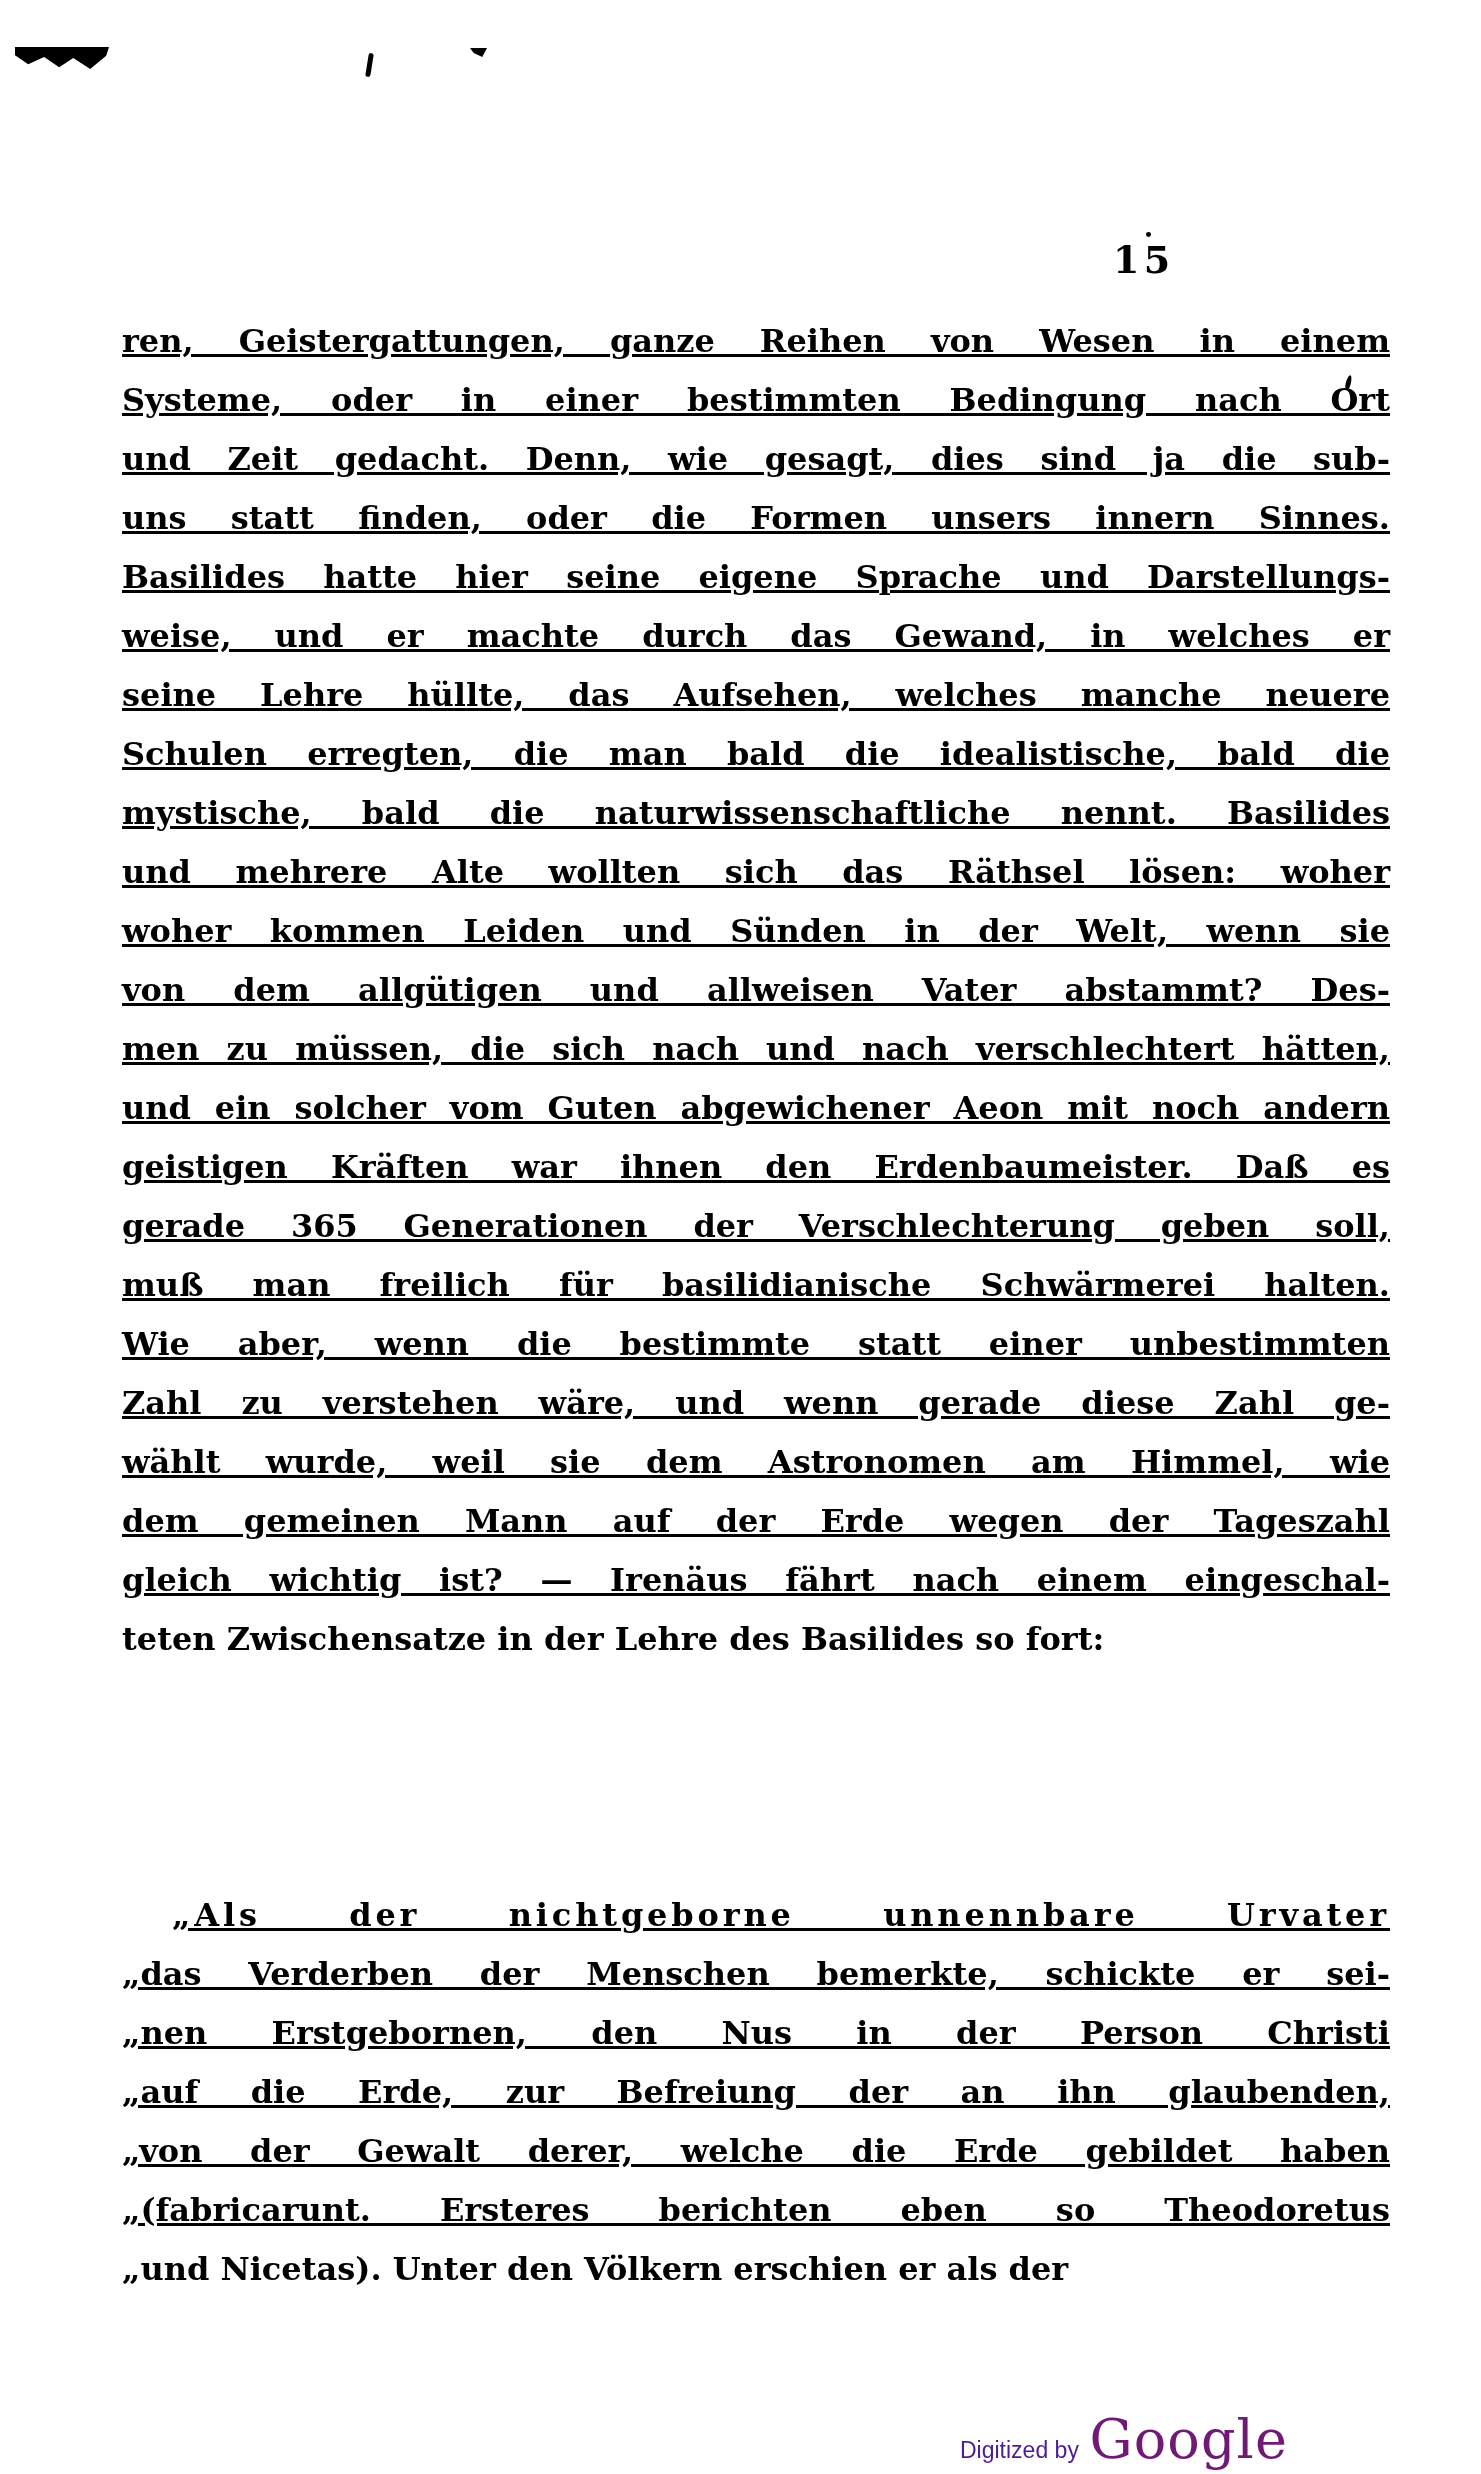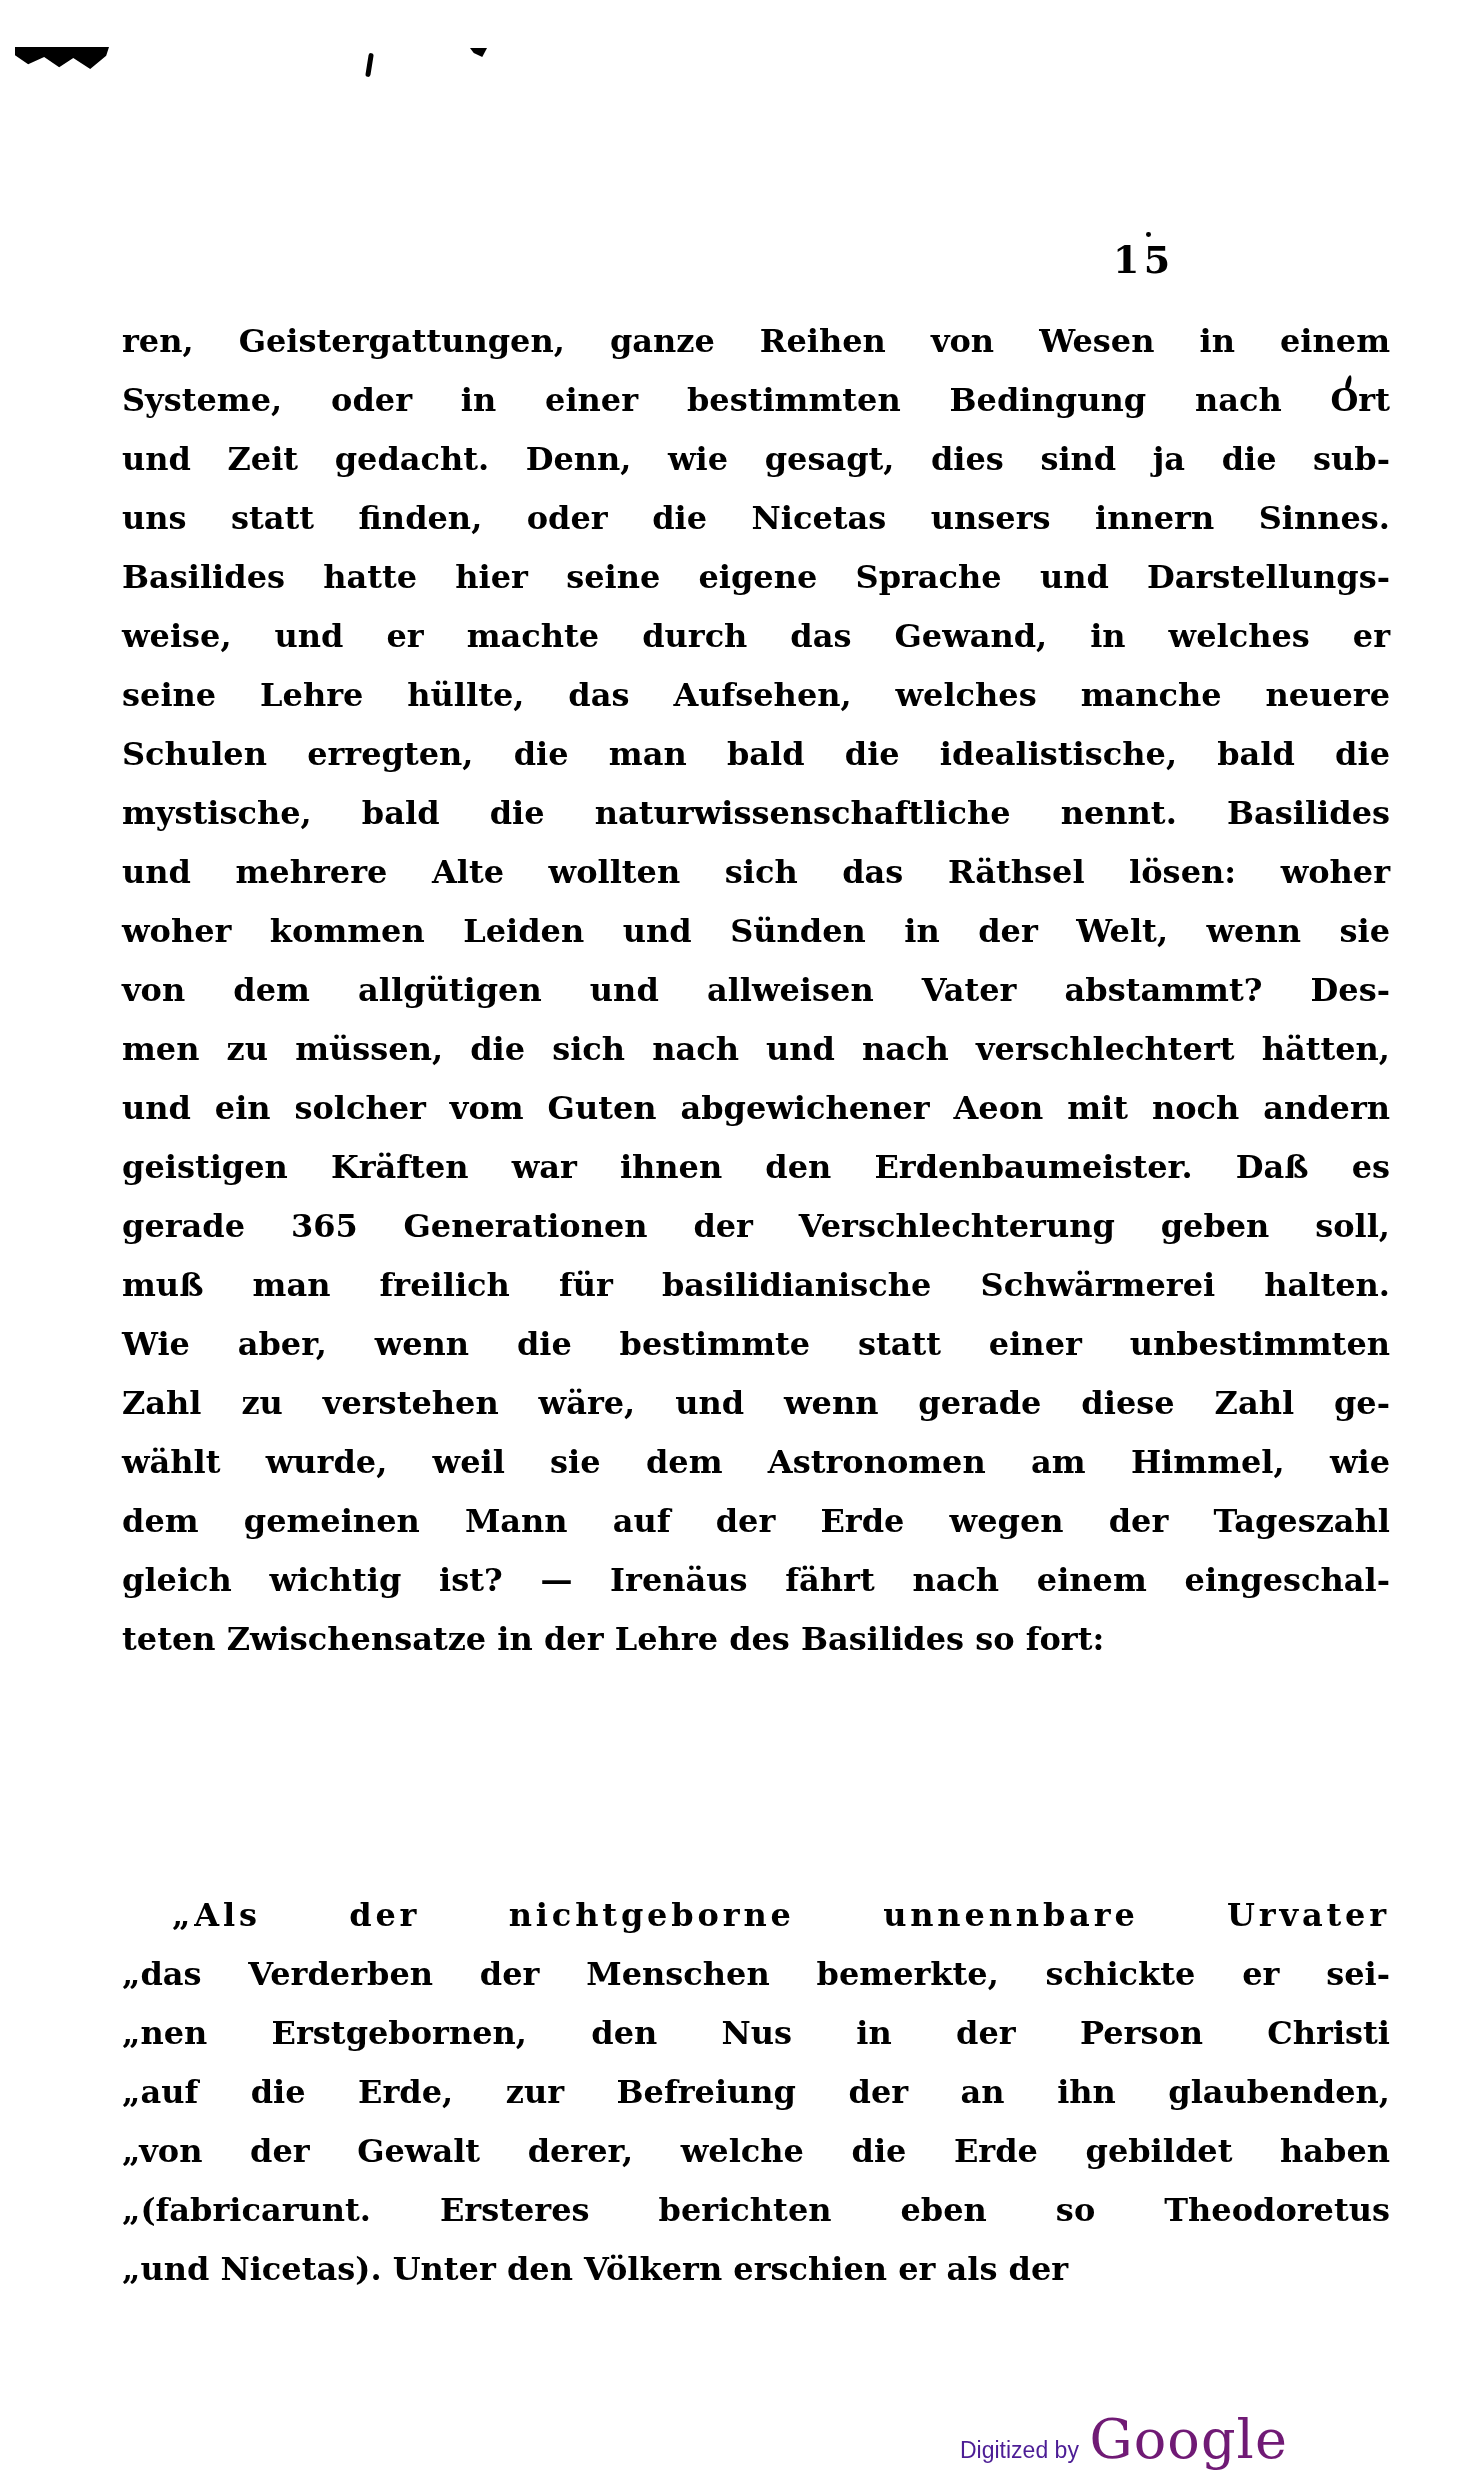--- a/index.html
+++ b/index.html
@@ -50,20 +50,21 @@
     width: 1268px;
   }
   .line {
     font-size: 32px;
     line-height: 59px;
     font-weight: 700;
   }
   .j {
     text-align: justify;
     text-align-last: justify;
+    text-decoration: underline;
   }
   .qfirst {
     letter-spacing: 0.12em;
     padding-left: 50px;
     box-sizing: border-box;
   }
 
   .watermark {
     position: absolute;
     left: 960px;
@@ -96,21 +97,21 @@
   <div class="artifact tick2"></div>
   <div class="artifact comma1"></div>
   <div class="artifact dot1"></div>
 
   <div class="page-number">15</div>
 
   <div class="textblock">
     <div class="line j">ren, Geistergattungen, ganze Reihen von Wesen in einem</div>
     <div class="line j">Systeme, oder in einer bestimmten Bedingung nach Ort</div>
     <div class="line j">und Zeit gedacht. Denn, wie gesagt, dies sind ja die sub-</div>
-    <div class="line j">uns statt finden, oder die Nicetas unsers innern Sinnes.</div>
+    <div class="line j">uns statt finden, oder die Formen unsers innern Sinnes.</div>
     <div class="line j">Basilides hatte hier seine eigene Sprache und Darstellungs-</div>
     <div class="line j">weise, und er machte durch das Gewand, in welches er</div>
     <div class="line j">seine Lehre hüllte, das Aufsehen, welches manche neuere</div>
     <div class="line j">Schulen erregten, die man bald die idealistische, bald die</div>
     <div class="line j">mystische, bald die naturwissenschaftliche nennt. Basilides</div>
     <div class="line j">und mehrere Alte wollten sich das Räthsel lösen: woher</div>
     <div class="line j">woher kommen Leiden und Sünden in der Welt, wenn sie</div>
     <div class="line j">von dem allgütigen und allweisen Vater abstammt? Des-</div>
     <div class="line j">men zu müssen, die sich nach und nach verschlechtert hätten,</div>
     <div class="line j">und ein solcher vom Guten abgewichener Aeon mit noch andern</div>

